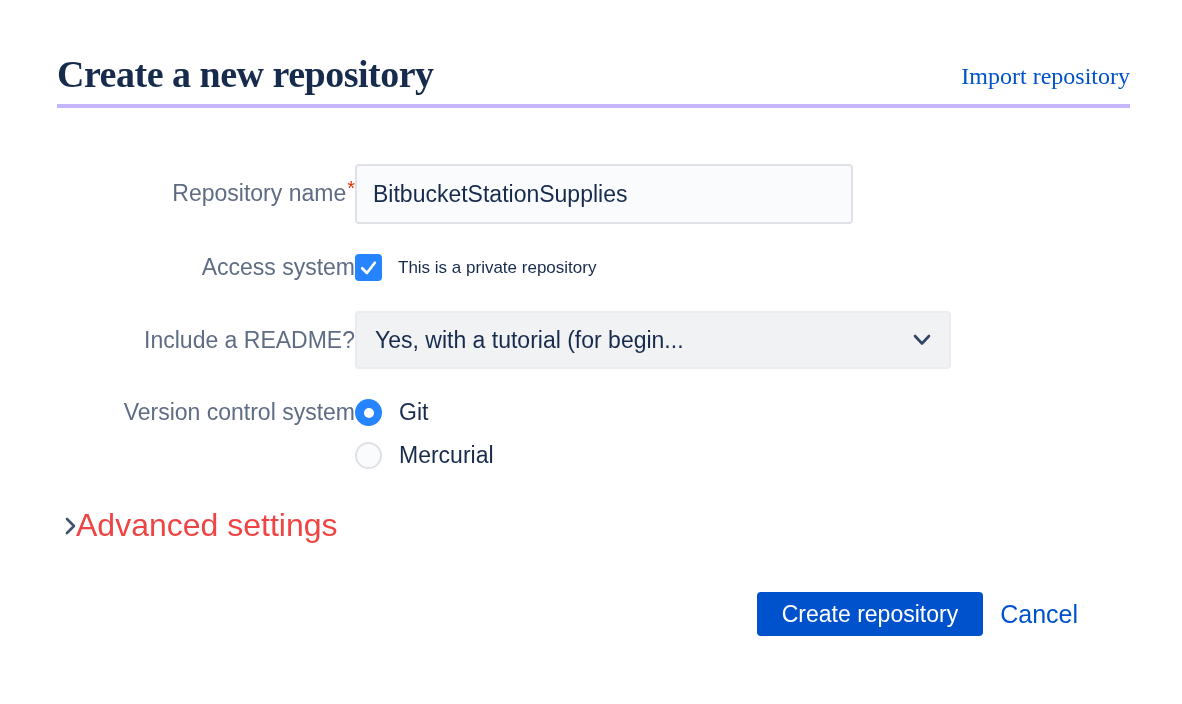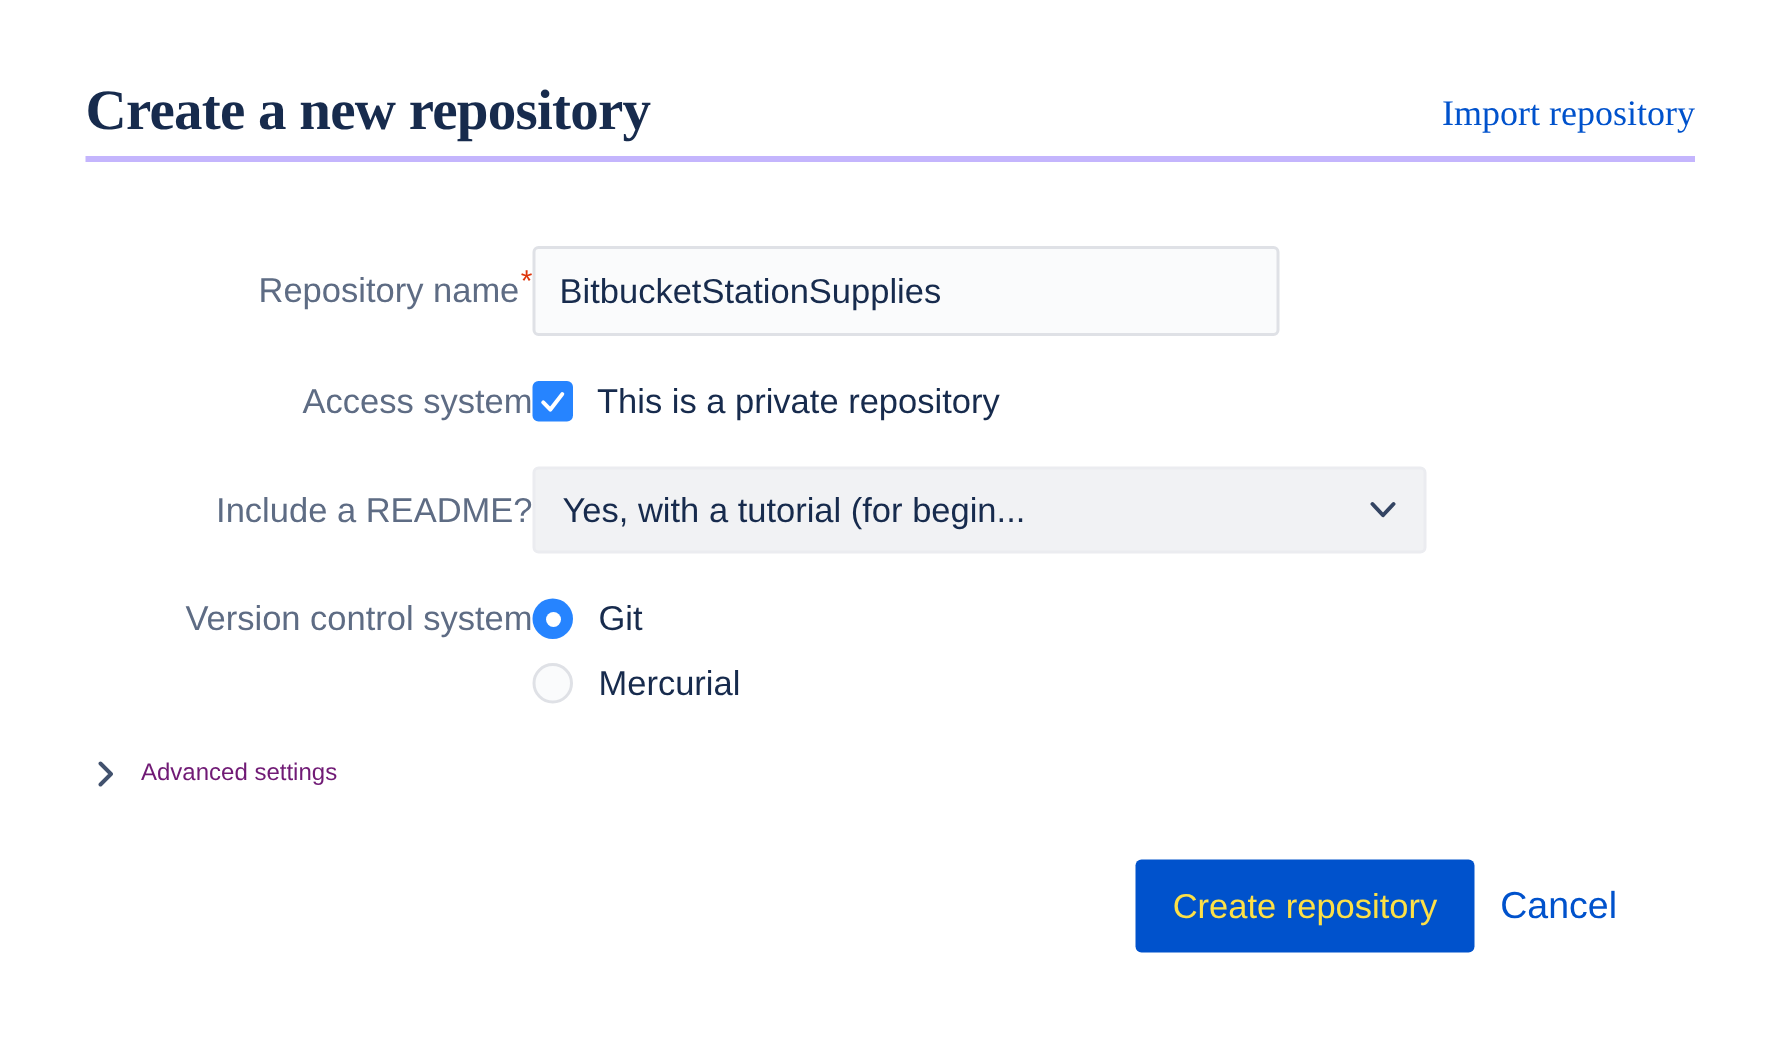--- a/index.html
+++ b/index.html
@@ -80,21 +80,21 @@
     background: #2684FF;
     display: flex;
     align-items: center;
     justify-content: center;
     cursor: pointer;
     flex-shrink: 0;
   }
   .checkbox svg { display: block; }
   .checkbox-label {
     margin-left: 16px;
-    font-size: 23px;
+    font-size: 17px;
     color: #172B4D;
   }
 
   
   .select {
     width: 596px;
     height: 58px;
     background: #F1F2F4;
     border: 2px solid #EBECF0;
     border-radius: 4px;
@@ -138,39 +138,38 @@
   
   .advanced-row {
     display: flex;
     align-items: center;
     margin-top: 38px;
     margin-left: 8px;
     cursor: pointer;
   }
   .advanced-chevron { display: block; }
   .advanced-link {
-    margin-left: 18px;
-    font-size: 16px;
-    color: #701a75;
+    font-size: 32px;
+    color: #ef4444;
     text-decoration: none;
   }
 
   
   .actions {
     display: flex;
     align-items: center;
     justify-content: flex-end;
     margin-top: 48px;
     padding-right: 52px;
   }
   .create-btn {
-    height: 62px;
+    height: 44px;
     padding: 0 25px;
     background: #0052CC;
-    color: #fde047;
+    color: #ffffff;
     font-size: 23px;
     font-family: inherit;
     border: none;
     border-radius: 4px;
     cursor: pointer;
   }
   .cancel-link {
     margin-left: 17px;
     font-size: 25px;
     color: #0052CC;

